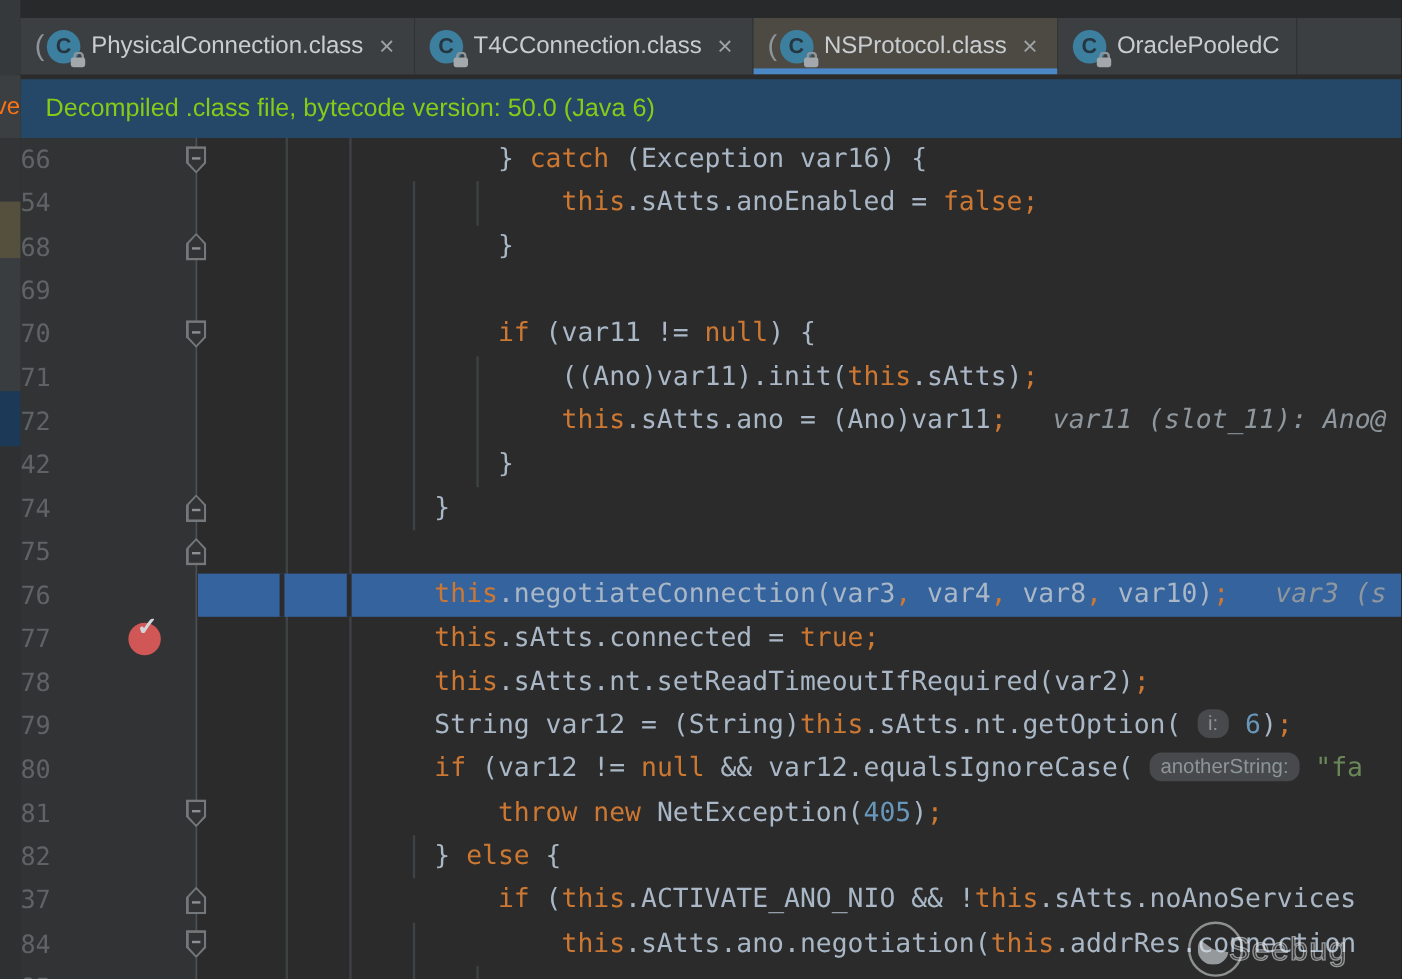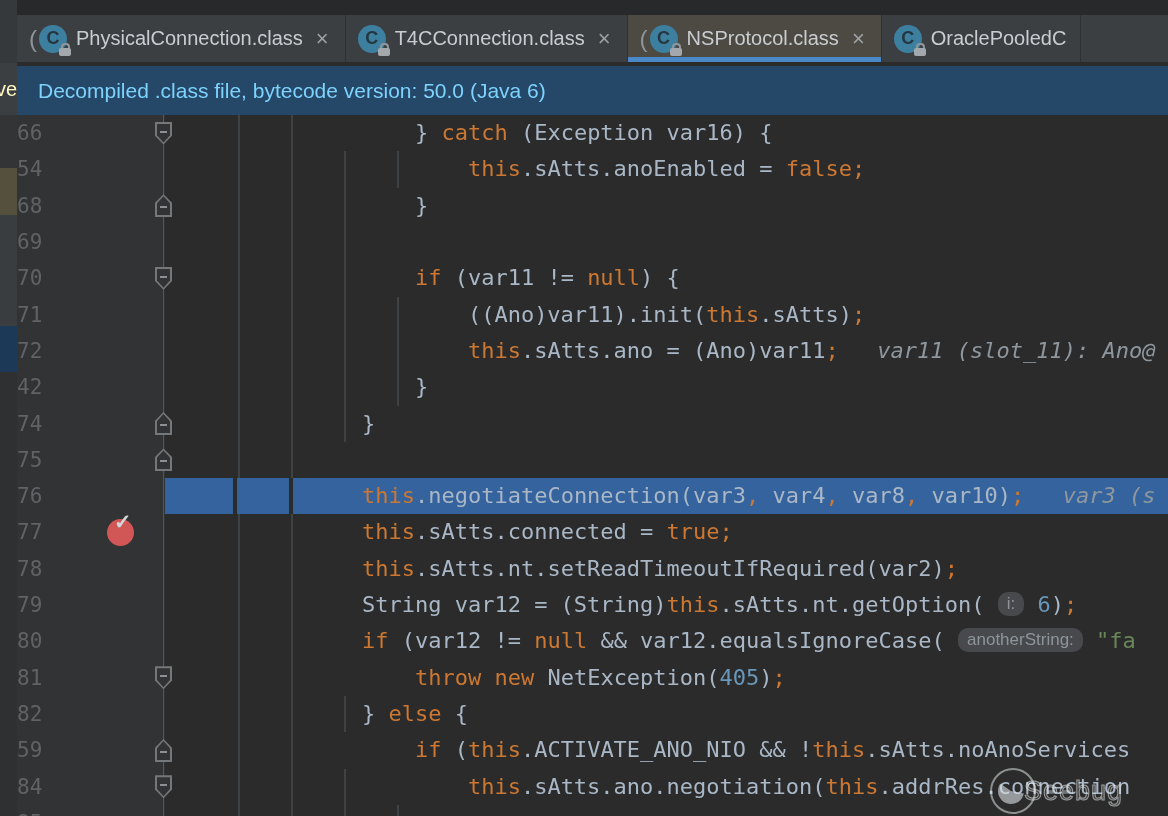--- a/index.html
+++ b/index.html
@@ -2,21 +2,21 @@
 <html><head>
 <meta charset="utf-8">
 <style>
   html,body{margin:0;padding:0;background:#1e1f21;}
   #root{position:relative;width:1168px;height:816px;overflow:hidden;
         font-family:"Liberation Sans",sans-serif;background:#2b2b2b;}
   
   .side-strip{position:absolute;left:0;top:0;width:17px;height:816px;background:#36393b;z-index:5;}
   .ss-block{position:absolute;left:0;width:17px;}
   .ss-frag{position:absolute;left:0;top:78px;width:17px;overflow:hidden;
-           color:#fef9c3;font-size:20px;white-space:nowrap;direction:rtl;}
+           color:#f97316;font-size:20px;white-space:nowrap;direction:rtl;}
   
   .topstrip{position:absolute;left:17px;top:0;right:0;height:15px;background:#28292b;}
   .tabbar{position:absolute;left:17px;top:15px;right:0;height:47px;background:#3c3f41;
           display:flex;overflow:hidden;z-index:4;}
   .tab{position:relative;display:flex;align-items:center;gap:9px;padding:0 14px 0 12px;
        background:#3c3f41;border-right:1px solid #2f3133;cursor:default;flex:0 0 auto;}
   .tab.active{background:#4c4a42;}
   .tab.active::after{content:"";position:absolute;left:0;right:0;bottom:0;height:5px;background:#4a88c7;}
   .tab-label{color:#c9cdd1;font-size:20px;white-space:nowrap;}
   .tab-close{color:#9da2a6;font-size:22px;line-height:1;padding:0 2px;margin-left:2px;}
@@ -25,21 +25,21 @@
   .cicon .circ{position:absolute;inset:0;background:#3d7f9f;border-radius:50%;
        color:#253640;font-size:18px;font-weight:bold;display:flex;align-items:center;justify-content:center;}
   .lock{position:absolute;right:-4px;bottom:-3px;width:12px;height:13px;}
   .lock .shackle{position:absolute;left:2px;top:0;width:5px;height:6px;border:2px solid #8f969b;
        border-bottom:none;border-radius:4px 4px 0 0;}
   .lock .body{position:absolute;left:0;bottom:0;width:12px;height:8px;background:#a2a8ac;border-radius:2px;}
   .tabgap{position:absolute;left:17px;top:62px;right:0;height:4px;background:#2b2b2b;}
   
   .banner{position:absolute;left:17px;top:66px;right:0;height:49px;background:#254768;
           display:flex;align-items:center;z-index:3;}
-  .banner span{color:#7dd3fc;font-size:21px;margin-left:21px;}
+  .banner span{color:#84cc16;font-size:21px;margin-left:21px;}
   
   .editor{position:absolute;left:17px;top:115px;right:0;height:701px;background:#2b2b2b;overflow:hidden;}
   .gutter{position:absolute;left:0;top:0;width:148px;height:701px;background:#313335;}
   .grow{position:relative;height:36.32px;}
   .lnum{position:absolute;right:80px;top:0;width:68px;height:36.32px;line-height:36.32px;
         text-align:left;color:#606366;font-family:"DejaVu Sans Mono",monospace;font-size:21px;}
   .bp{position:absolute;left:90px;top:5px;width:27px;height:27px;background:#d15757;border-radius:50%;}
   .bp .chk{position:absolute;left:7px;top:-9px;color:#d3d6d9;font-size:21px;font-weight:bold;}
   .foldline{position:absolute;left:146px;top:0;width:1px;height:701px;background:#54575a;}
   .fold{position:absolute;left:138px;width:17px;height:23px;z-index:2;}
@@ -188,21 +188,21 @@
         <div class="grow">
           <span class="lnum">80</span>
         </div>
         <div class="grow">
           <span class="lnum">81</span>
         </div>
         <div class="grow">
           <span class="lnum">82</span>
         </div>
         <div class="grow">
-          <span class="lnum">59</span>
+          <span class="lnum">37</span>
         </div>
         <div class="grow">
           <span class="lnum">84</span>
         </div>
         <div class="grow">
           <span class="lnum">85</span>
         </div>
       </div>
     <div id="guides">
         <div class="guide" style="left: 221px; top: 0px; height: 701.339px;"></div>

